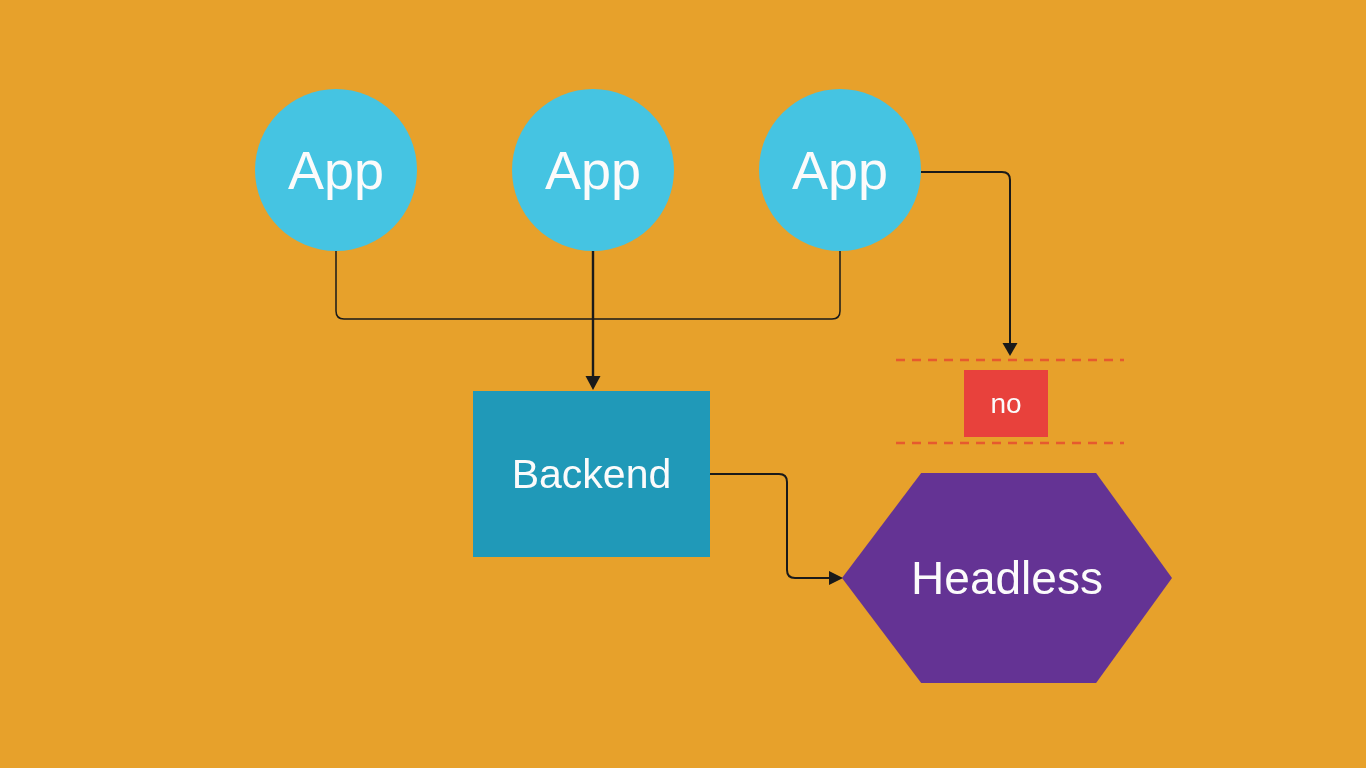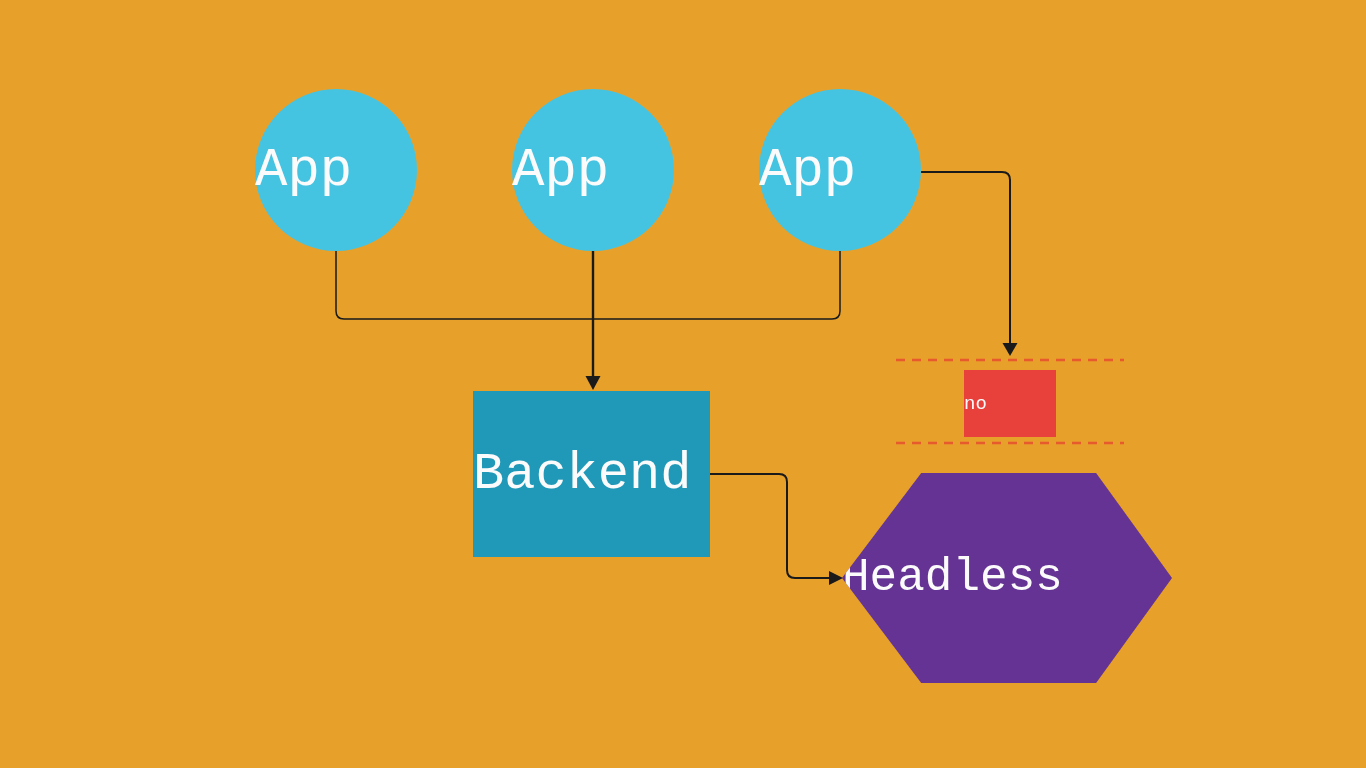--- a/index.html
+++ b/index.html
@@ -13,46 +13,45 @@
   }
   .connector-layer {
     position: absolute;
     left: 0; top: 0;
     width: 1366px; height: 768px;
   }
   .node {
     position: absolute;
     display: flex;
     align-items: center;
-    justify-content: flex-start;
+    justify-content: center;
     color: #fbfbfb;
     user-select: none;
-    font-family: Liberation Mono, monospace;
   }
   .node-circle {
     width: 162px;
     height: 162px;
     border-radius: 50%;
     background: #45c4e2;
     font-size: 54px;
   }
   .node-app1 { left: 255px; top: 89px; }
   .node-app2 { left: 512px; top: 89px; }
   .node-app3 { left: 759px; top: 89px; }
   .node-backend {
     left: 473px; top: 391px;
     width: 237px; height: 166px;
     background: #2099b8;
-    font-size: 52px;
+    font-size: 41px;
   }
   .node-no {
     left: 964px; top: 370px;
-    width: 92px; height: 67px;
+    width: 84px; height: 67px;
     background: #e8413c;
-    font-size: 19px;
+    font-size: 28px;
   }
   .node-hex {
     left: 842px; top: 473px;
     width: 330px; height: 210px;
     background: #643394;
     clip-path: polygon(0% 50%, 24% 0%, 77% 0%, 100% 50%, 77% 100%, 24% 100%);
     font-size: 46px;
     flex-direction: row;
     line-height: 1.22;
     text-align: center;

